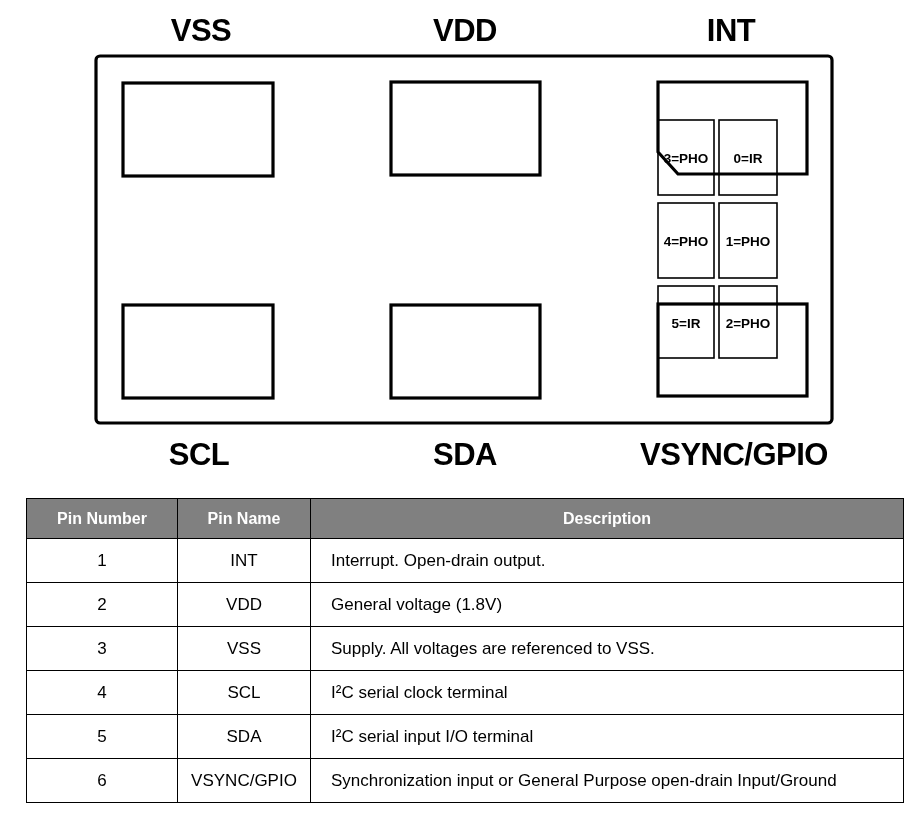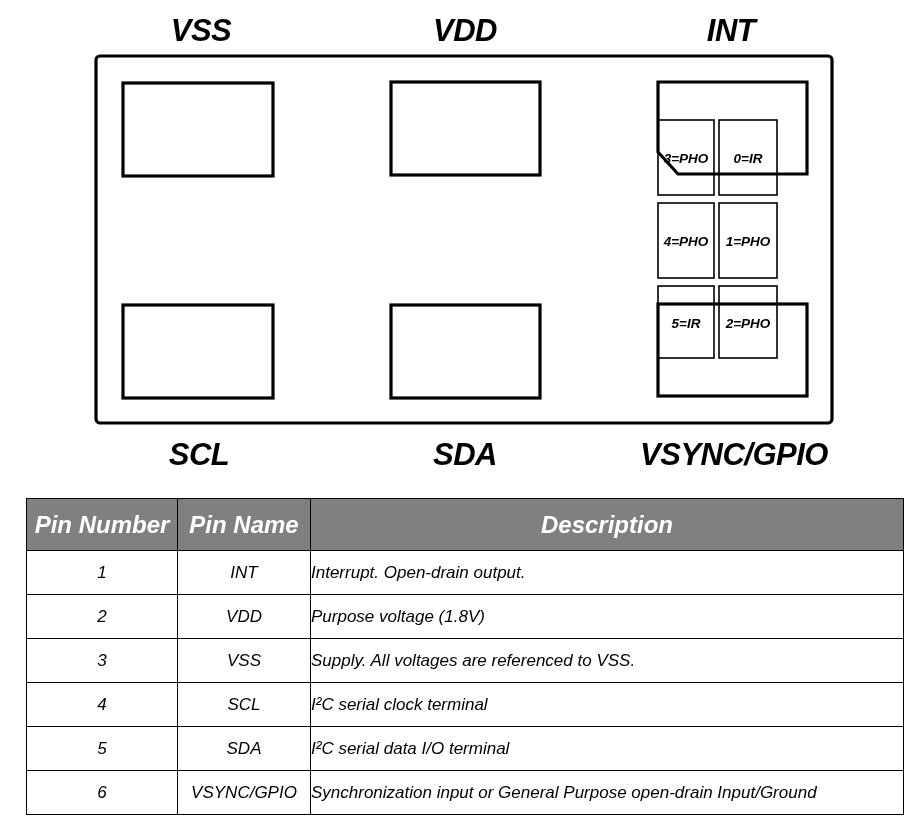--- a/index.html
+++ b/index.html
@@ -7,21 +7,20 @@
     padding: 0;
     background: #ffffff;
     font-family: "Liberation Sans", sans-serif;
   }
   .page {
     position: relative;
     width: 924px;
     height: 836px;
     background: #ffffff;
     overflow: hidden;
-    font-style: italic;
   }
   
   .pin-diagram {
     display: block;
     width: 924px;
     height: 480px;
   }
   .pin-diagram .outline,
   .pin-diagram .pad {
     fill: none;
@@ -57,35 +56,35 @@
     border-collapse: collapse;
     table-layout: fixed;
   }
   .pin-table th, .pin-table td {
     border: 1.6px solid #000000;
     box-sizing: border-box;
   }
   .pin-table th {
     background: #808080;
     color: #ffffff;
-    font-size: 24px;
+    font-size: 16px;
     font-weight: bold;
-    height: 52px;
+    height: 40px;
     text-align: center;
   }
   .pin-table td {
     height: 44px;
     font-size: 17px;
     color: #000000;
     text-align: center;
     background: #ffffff;
   }
   .pin-table td.desc {
     text-align: left;
-    padding-left: 0;
+    padding-left: 20px;
   }
 </style>
 </head>
 <body>
 
 <div class="page">
 
   <svg class="pin-diagram" viewBox="0 0 924 480">
 
     <text class="pin-label" x="201" y="41">VSS</text>
@@ -135,36 +134,36 @@
     </thead>
     <tbody>
       <tr>
         <td>1</td>
         <td>INT</td>
         <td class="desc">Interrupt. Open-drain output.</td>
       </tr>
       <tr>
         <td>2</td>
         <td>VDD</td>
-        <td class="desc">Purpose voltage (1.8V)</td>
+        <td class="desc">General voltage (1.8V)</td>
       </tr>
       <tr>
         <td>3</td>
         <td>VSS</td>
         <td class="desc">Supply. All voltages are referenced to VSS.</td>
       </tr>
       <tr>
         <td>4</td>
         <td>SCL</td>
         <td class="desc">I²C serial clock terminal</td>
       </tr>
       <tr>
         <td>5</td>
         <td>SDA</td>
-        <td class="desc">I²C serial data I/O terminal</td>
+        <td class="desc">I²C serial input I/O terminal</td>
       </tr>
       <tr>
         <td>6</td>
         <td>VSYNC/GPIO</td>
         <td class="desc">Synchronization input or General Purpose open-drain Input/Ground</td>
       </tr>
     </tbody>
   </table>
 
 </div>

